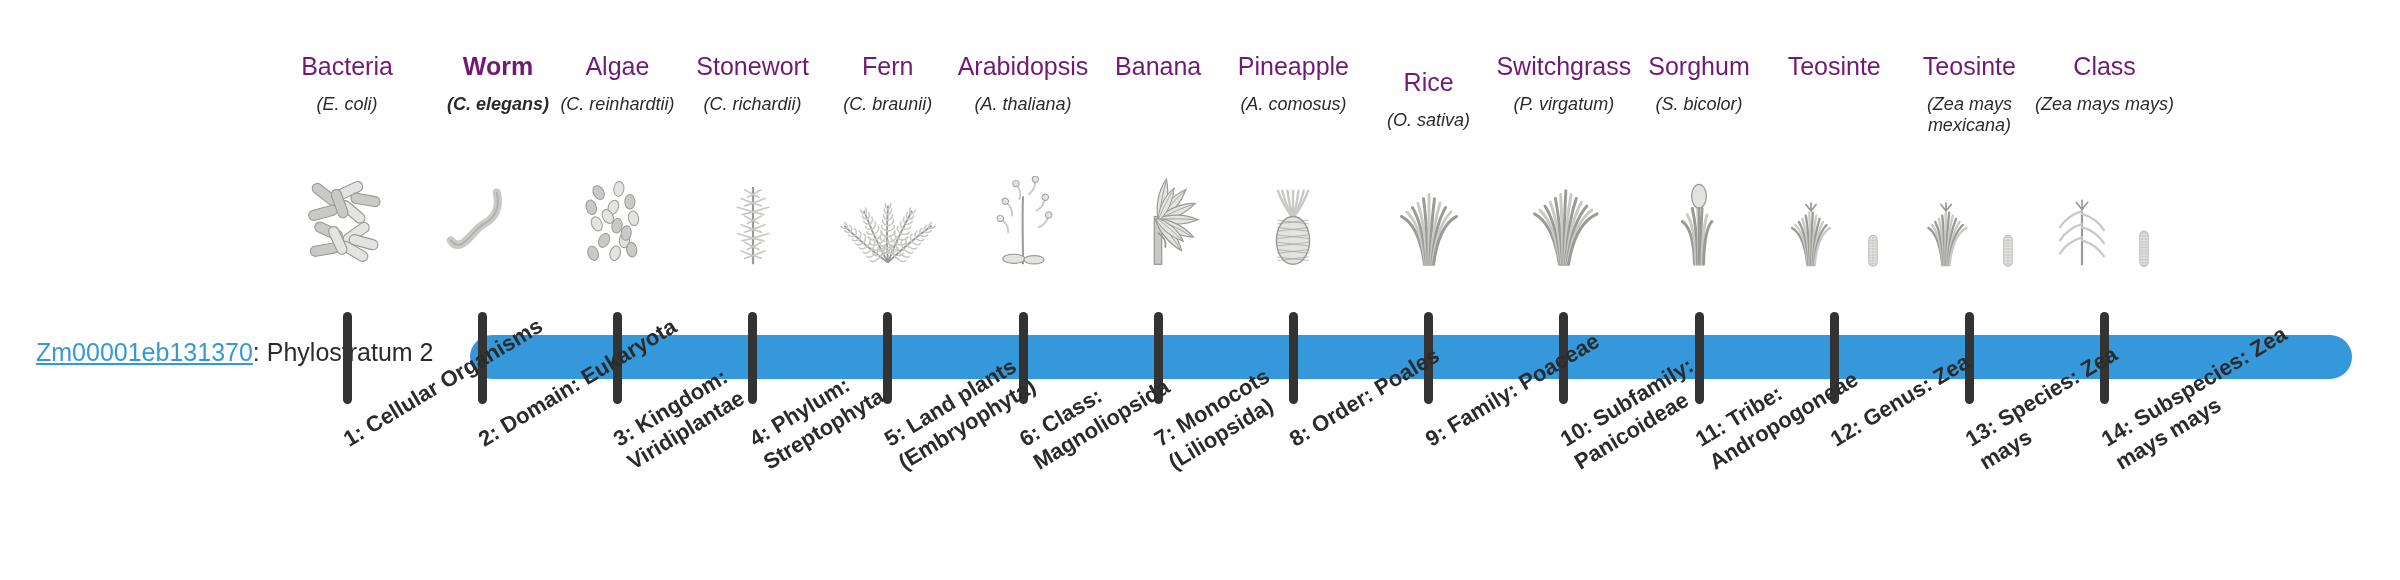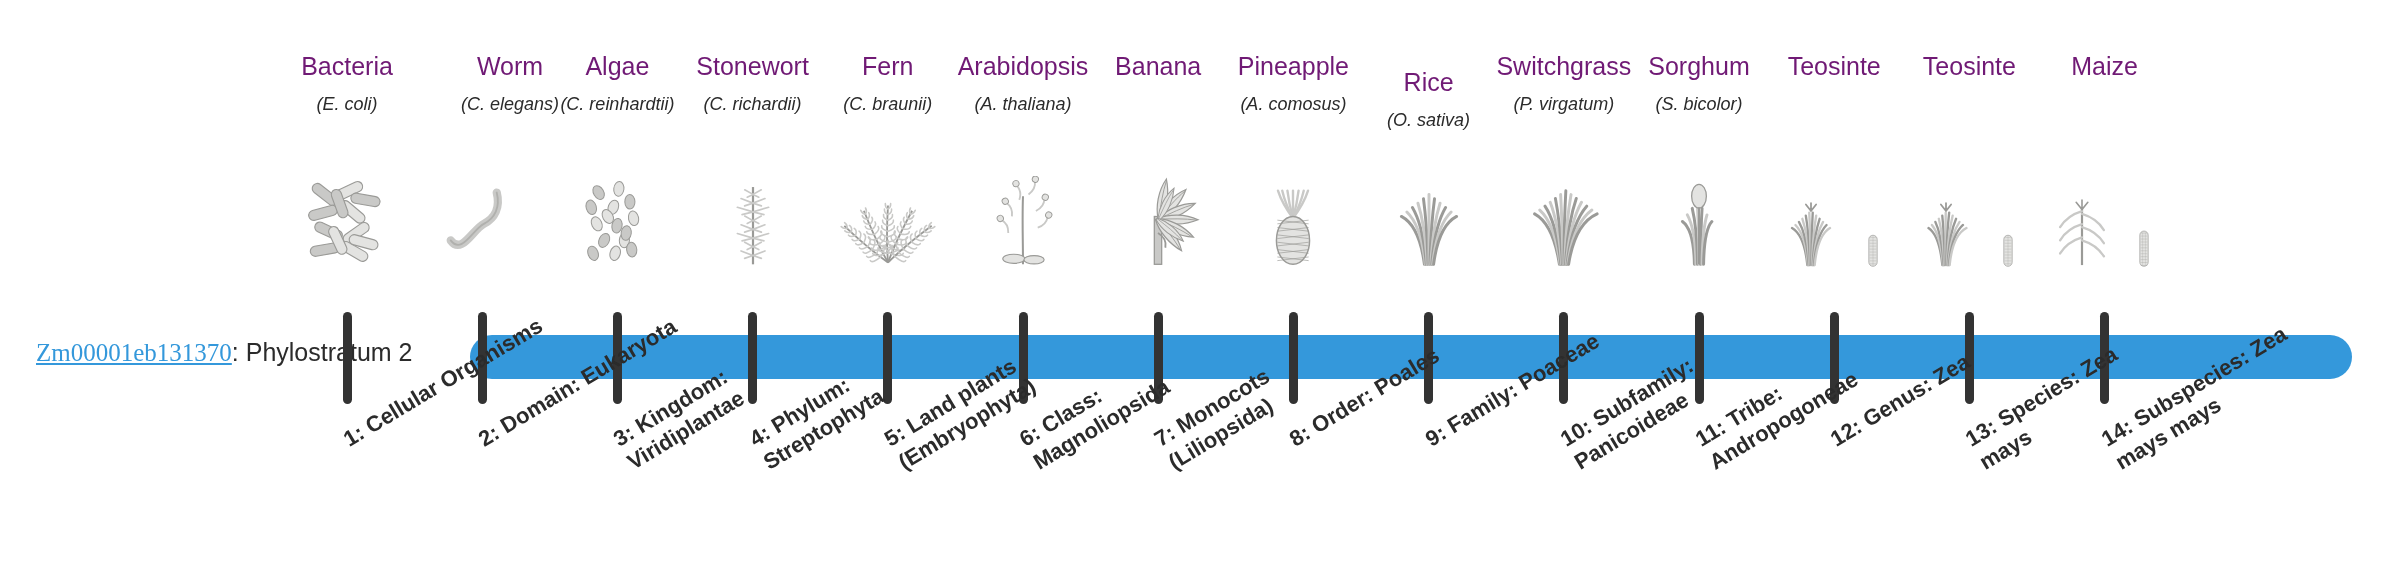--- a/index.html
+++ b/index.html
@@ -25,21 +25,20 @@
     left: 36px;
     top: 340px;
     font-size: 25px;
     white-space: nowrap;
     line-height: 1;
   }
   #gene-label .gene-id {
     color: #3498db;
     text-decoration: underline;
     cursor: pointer;
-    font-family: Liberation Serif, serif;
   }
   #gene-label .gene-strat {
     color: #2b2b2b;
   }
 
   
   .col {
     position: absolute;
     top: 52px;
     width: 150px;
@@ -121,21 +120,21 @@
 
   <div id="gene-label">
     <span class="gene-id">Zm00001eb131370</span><span class="gene-strat">: </span><span class="gene-strat">Phylostratum 2</span>
   </div>
 
   <div id="columns">
       <div class="col" style="left: 347px;">
         <div class="col-common">Bacteria</div>
         <div class="col-sci">(E. coli)</div>
       </div>
-      <div class="col" style="left: 510px;">
+      <div class="col" style="left: 498px; font-weight: bold;">
         <div class="col-common">Worm</div>
         <div class="col-sci">(C. elegans)</div>
       </div>
       <div class="col" style="left: 617.4px;">
         <div class="col-common">Algae</div>
         <div class="col-sci">(C. reinhardtii)</div>
       </div>
       <div class="col" style="left: 752.6px;">
         <div class="col-common">Stonewort</div>
         <div class="col-sci">(C. richardii)</div>
@@ -165,23 +164,25 @@
       </div>
       <div class="col" style="left: 1699px;">
         <div class="col-common">Sorghum</div>
         <div class="col-sci">(S. bicolor)</div>
       </div>
       <div class="col" style="left: 1834.2px;">
         <div class="col-common">Teosinte</div>
       </div>
       <div class="col" style="left: 1969.4px;">
         <div class="col-common">Teosinte</div>
+        <div class="col-sci">(Zea mays mexicana)</div>
       </div>
       <div class="col" style="left: 2104.6px;">
-        <div class="col-common">Maize</div>
+        <div class="col-common">Class</div>
+        <div class="col-sci">(Zea mays mays)</div>
       </div>
     </div>
   <div id="icons">
       <div class="col-icon" style="left: 347px;">
         <svg width="96" height="92" viewBox="0 0 100 100">
           <g transform="translate(26 20) rotate(38)">
               <rect x="-16" y="-5.5" width="32" height="11" rx="5.5" fill="#c9c9c7" stroke="#9a9a97" stroke-width="1.2"></rect>
             </g>
           <g transform="translate(52 16) rotate(-25)">
               <rect x="-16" y="-5.5" width="32" height="11" rx="5.5" fill="#e3e3e1" stroke="#9a9a97" stroke-width="1.2"></rect>

